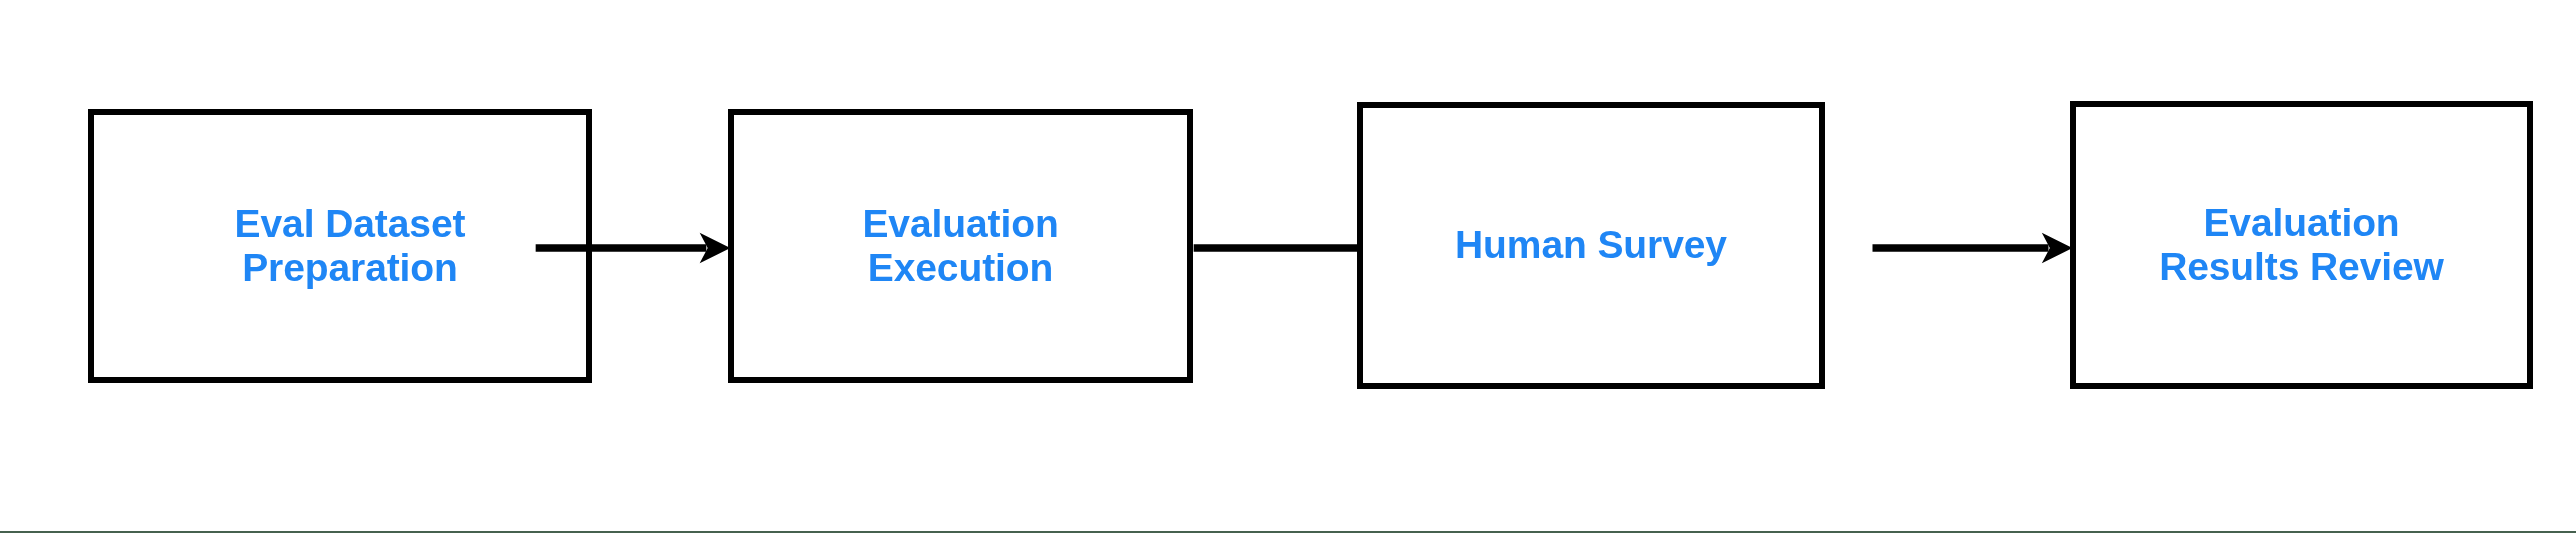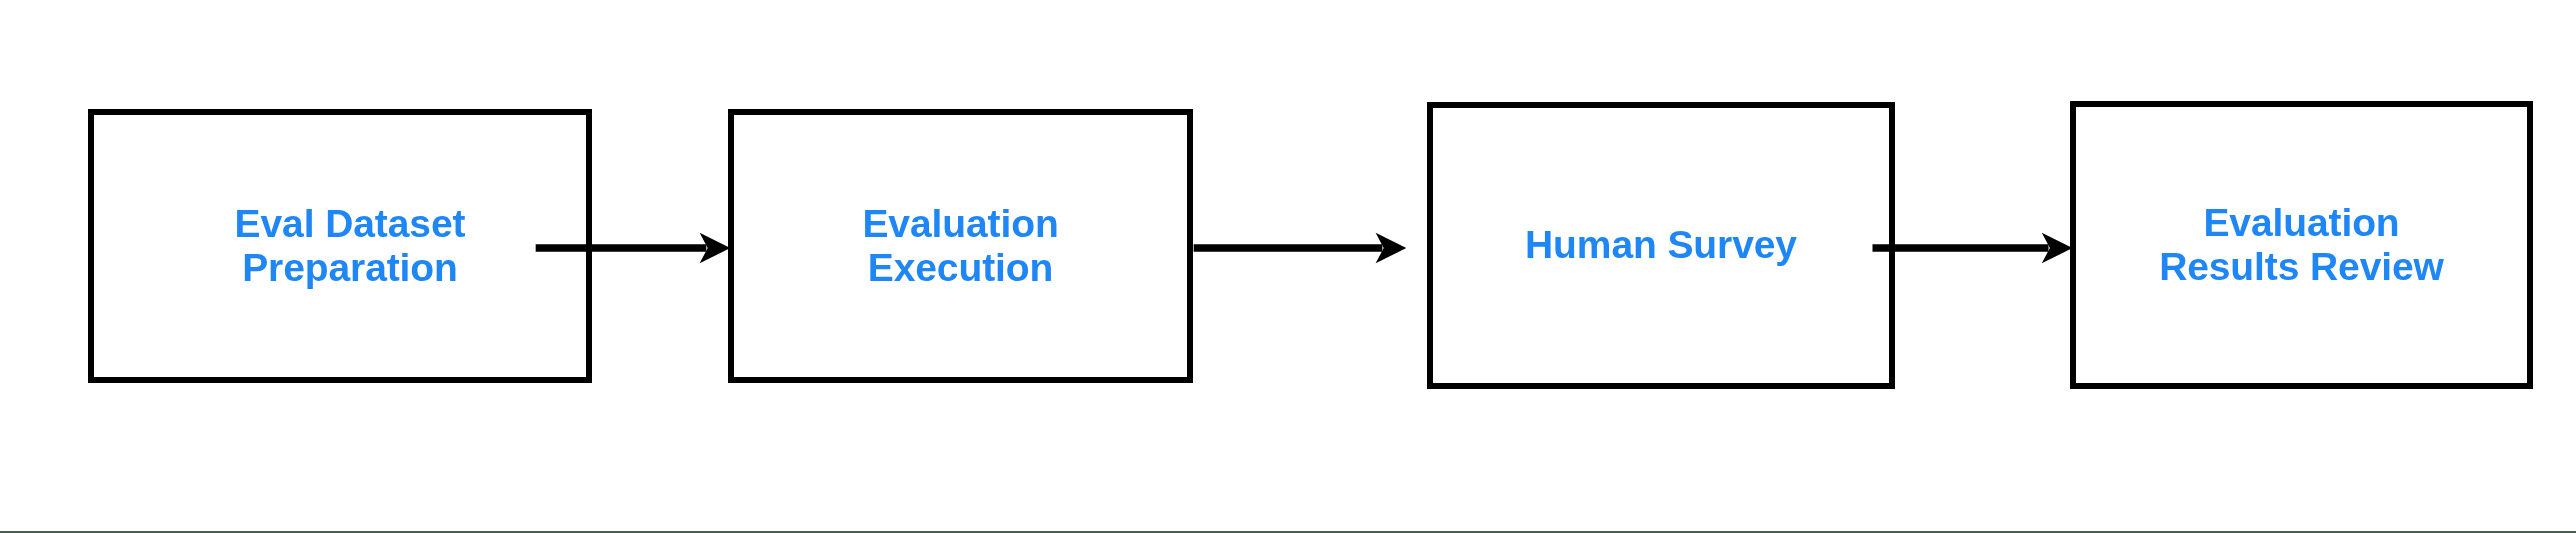--- a/index.html
+++ b/index.html
@@ -37,21 +37,21 @@
     font-size: 39px;
     line-height: 1.14;
     color: #1f86f5;
     letter-spacing: -0.1px;
     white-space: pre-line;
     padding: 0 9.4px;
   }
 
   .node-1 { left: 88px;  top: 109px; width: 504px; height: 274px; padding-left: 20px; }
   .node-2 { left: 728px; top: 109px; width: 465px; height: 274px; }
-  .node-3 { left: 1427px; top: 102px; width: 468px; height: 287px; }
+  .node-3 { left: 1357px; top: 102px; width: 468px; height: 287px; }
   .node-4 { left: 2070px; top: 101px; width: 463px; height: 288px; }
 
   
   .connector {
     position: absolute;
     height: 40px;
     display: block;
   }
   .connector svg { display: block; }
 

